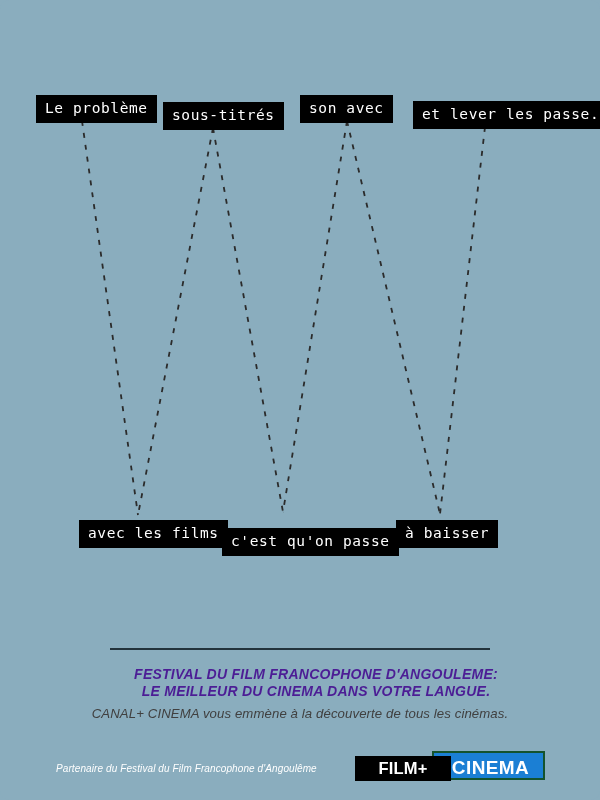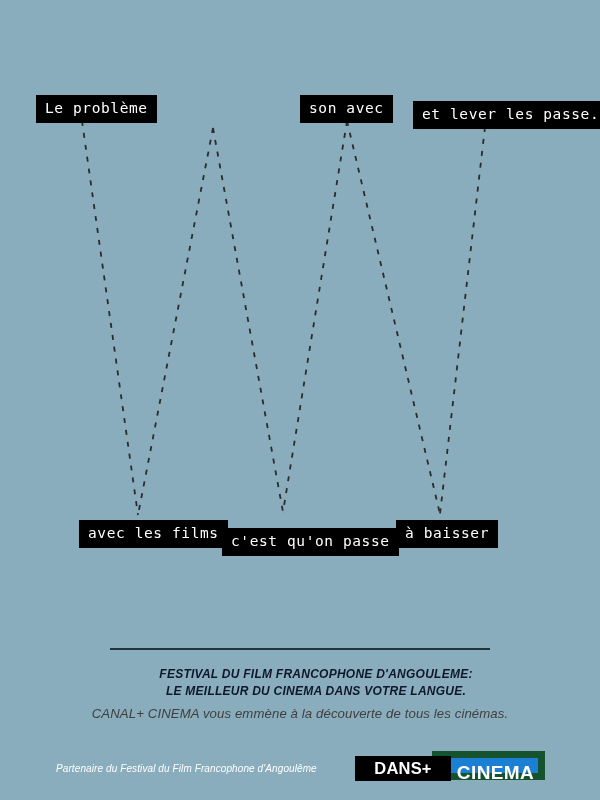--- a/index.html
+++ b/index.html
@@ -54,25 +54,25 @@
     background: #23333c;
   }
   #footer-block {
     position: absolute;
     left: 0;
     top: 666px;
     width: 600px;
     text-align: center;
   }
   .head-line {
-    color: #0f172a;
+    color: #4c1d95;
     font-family: "Liberation Sans", sans-serif;
     font-weight: bold;
     font-style: italic;
-    font-size: 12px;
+    font-size: 14px;
     letter-spacing: 0.25px;
     line-height: 16.5px;
     margin-left: 32px;
   }
   #sub-line {
     color: #404040;
     font-family: "Liberation Sans", sans-serif;
     font-style: italic;
     font-size: 13.2px;
     letter-spacing: 0.1px;
@@ -96,21 +96,21 @@
     height: 31px;
     width: 190px;
   }
   #logo-cinema-box {
     position: absolute;
     left: 77px;
     top: 0px;
     width: 113px;
     height: 29px;
     background: #1b7fd4;
-    border: 7px solid #14532d;
+    border: 2px solid #14532d;
     box-sizing: border-box;
   }
   #logo-cinema-text {
     position: absolute;
     left: 0;
     top: 0;
     width: 113px;
     height: 29px;
     display: flex;
     align-items: center;
@@ -153,20 +153,21 @@
   <svg id="lines" viewBox="0 0 600 800" width="600" height="800">
       <line x1="82" y1="121" x2="138" y2="515" stroke="#2b2b2b" stroke-width="1.8" stroke-dasharray="5 7" stroke-linecap="butt"></line>
       <line x1="213" y1="128" x2="138" y2="515" stroke="#2b2b2b" stroke-width="1.8" stroke-dasharray="5 7" stroke-linecap="butt"></line>
       <line x1="213" y1="128" x2="283" y2="512" stroke="#2b2b2b" stroke-width="1.8" stroke-dasharray="5 7" stroke-linecap="butt"></line>
       <line x1="347" y1="121" x2="283" y2="512" stroke="#2b2b2b" stroke-width="1.8" stroke-dasharray="5 7" stroke-linecap="butt"></line>
       <line x1="347" y1="121" x2="440" y2="514" stroke="#2b2b2b" stroke-width="1.8" stroke-dasharray="5 7" stroke-linecap="butt"></line>
       <line x1="485" y1="127" x2="440" y2="514" stroke="#2b2b2b" stroke-width="1.8" stroke-dasharray="5 7" stroke-linecap="butt"></line>
     </svg>
 
   <div class="chip" id="chip-t0" style="left: 36px; top: 95px;">Le problème</div>
+  <div class="chip" id="chip-t1" style="left: 163px; top: 102px;">sous-titrés</div>
   <div class="chip" id="chip-t2" style="left: 300px; top: 95px;">son avec</div>
   <div class="chip" id="chip-t3" style="left: 413px; top: 101px;">et lever les passe.</div>
 
   <div class="chip" id="chip-b0" style="left: 79px; top: 520px;">avec les films</div>
   <div class="chip" id="chip-b1" style="left: 222px; top: 528px;">c'est qu'on passe</div>
   <div class="chip" id="chip-b2" style="left: 396px; top: 520px;">à baisser</div>
 
   <div id="divider"></div>
 
   <div id="footer-block">
@@ -175,17 +176,17 @@
     <div id="sub-line">CANAL+ CINEMA vous emmène à la découverte de tous les cinémas.</div>
   </div>
 
   <div id="partner-text">Partenaire du Festival du Film Francophone d'Angoulême</div>
 
   <div id="logo">
     <div id="logo-cinema-box">
       <div id="logo-cinema-text">CINEMA</div>
     </div>
     <div id="logo-canal-box">
-      <div id="logo-canal-text">DANS+</div>
+      <div id="logo-canal-text">FILM+</div>
     </div>
   </div>
 
 </div>
 
 </body></html>

